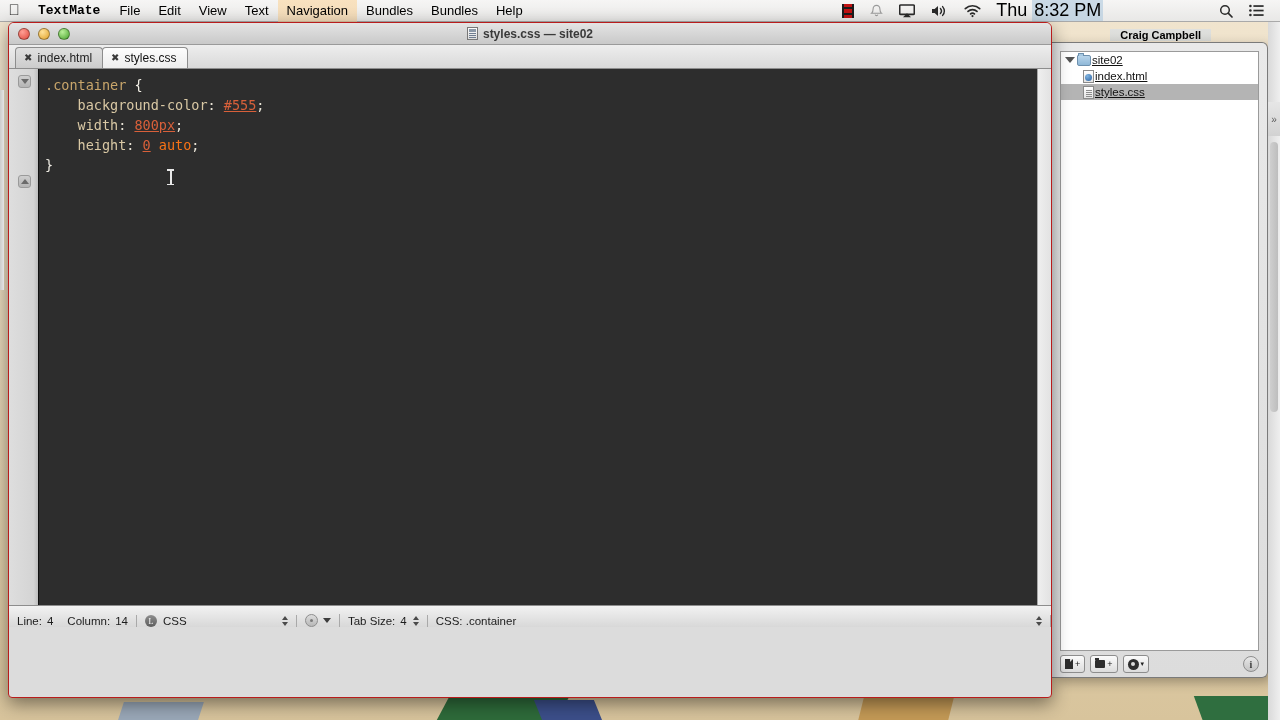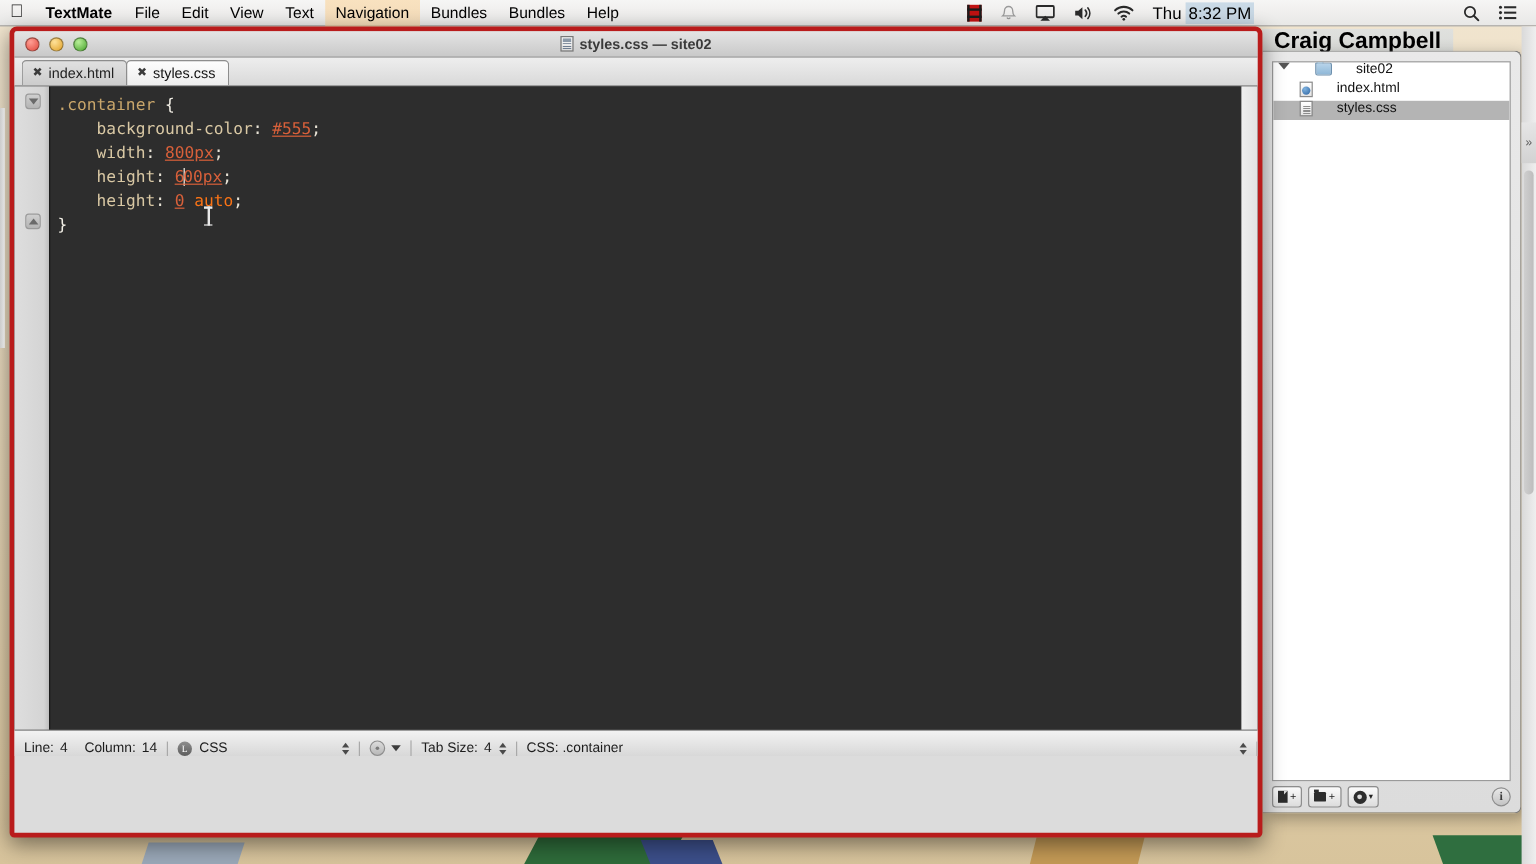--- a/index.html
+++ b/index.html
@@ -103,39 +103,40 @@
   .menu-item {
     padding: 17px 9px;
     height: 22px;
     line-height: 22px;
     white-space: nowrap;
     font-size: 13px;
   }
   .menu-item.app-name {
     font-weight: bold;
     padding: 0 10px;
+    font-family: Liberation Mono, monospace;
   }
   .menu-item.tinted {
     background: linear-gradient(180deg, rgba(252,222,176,0.75), rgba(243,200,140,0.55));
   }
   .mb-icon {
     padding: 0 8px;
     height: 22px;
     display: flex;
     align-items: center;
     justify-content: center;
   }
   .mb-text {
     padding: 0 7px;
-    font-size: 14px;
+    font-size: 18px;
     white-space: nowrap;
   }
   .mb-text.user {
     font-weight: bold;
-    font-size: 19px;
+    font-size: 11px;
     padding: 0 10px;
     background: linear-gradient(180deg, rgba(210,222,236,0.55), rgba(188,206,226,0.45));
     margin-top: 48px;
   }
   .mb-text.clock .clock-time {
     background: rgba(168,196,220,0.55);
     padding: 1px 2px;
   }
 
   .icon-film {
@@ -155,21 +156,21 @@
   }
   .icon-film::before { top: 3px; }
   .icon-film::after { bottom: 3px; }
 
   
   #window {
     position: absolute;
     left: 8px; top: 22px;
     width: 1044px; height: 676px;
     background: #dcdcdc;
-    border: 4px solid #b91c1c;
+    border: 1px solid #b91c1c;
     border-radius: 6px 6px 4px 4px;
     box-sizing: border-box;
     box-shadow: 0 6px 18px rgba(0,0,0,0.45);
     overflow: hidden;
   }
   #titlebar {
     height: 22px;
     background: linear-gradient(180deg, #e4e4e4 0%, #c9c9c9 100%);
     border-bottom: 1px solid #9a9a9a;
     display: flex;
@@ -456,23 +457,25 @@
     border: 1px solid #9a9a9a;
     flex: 1;
     box-sizing: border-box;
     overflow: hidden;
     font-size: 11.5px;
     color: #111;
   }
   .tree-row {
     height: 16px;
     display: flex;
+    align-items: center;
     padding-left: 4px;
-    gap: 20px;
+    gap: 1px;
     white-space: nowrap;
+    text-decoration: underline;
   }
   .tree-row.selected { background: #b4b4b4; }
   .tree-row.child { padding-left: 22px; }
   .disclosure {
     width: 0; height: 0;
     border-left: 5px solid transparent;
     border-right: 5px solid transparent;
     border-top: 6px solid #555;
     margin-right: 1px;
   }
@@ -785,21 +788,20 @@
           </div>
       </div>
 
       <div id="code">
         <div class="code-line"><span class="t-sel">.container</span><span class="t-punct"> </span><span class="t-brace">{</span></div>
 
         <div class="code-line"><span>    </span><span class="t-prop">background-color</span><span class="t-punct">: </span><span class="t-val">#555</span><span class="t-punct">;</span></div>
 
         <div class="code-line"><span>    </span><span class="t-prop">width</span><span class="t-punct">: </span><span class="t-val">800px</span><span class="t-punct">;</span></div>
 
-        <div class="code-line"><span>    </span><span class="t-prop">height</span><span class="t-punct">: </span><span class="t-val">6</span><span class="caret"></span><span class="t-val">00px</span><span class="t-punct">;</span></div>
 
         <div class="code-line"><span>    </span><span class="t-prop">height</span><span class="t-punct">: </span><span class="t-val">0</span><span> </span><span class="t-kw">auto</span><span class="t-punct">;</span></div>
 
         <div class="code-line"><span class="t-brace">}</span></div>
 
         <div class="ibeam">
             <i></i>
           </div>
       </div>
 

